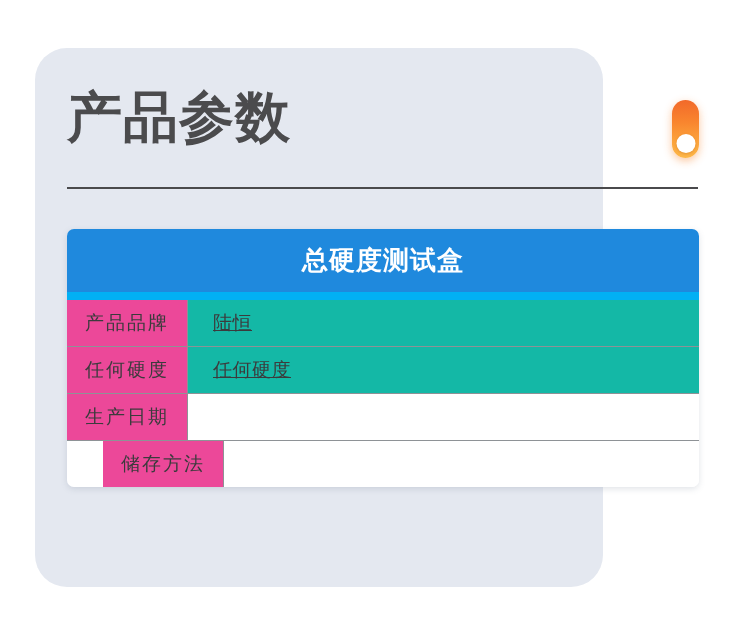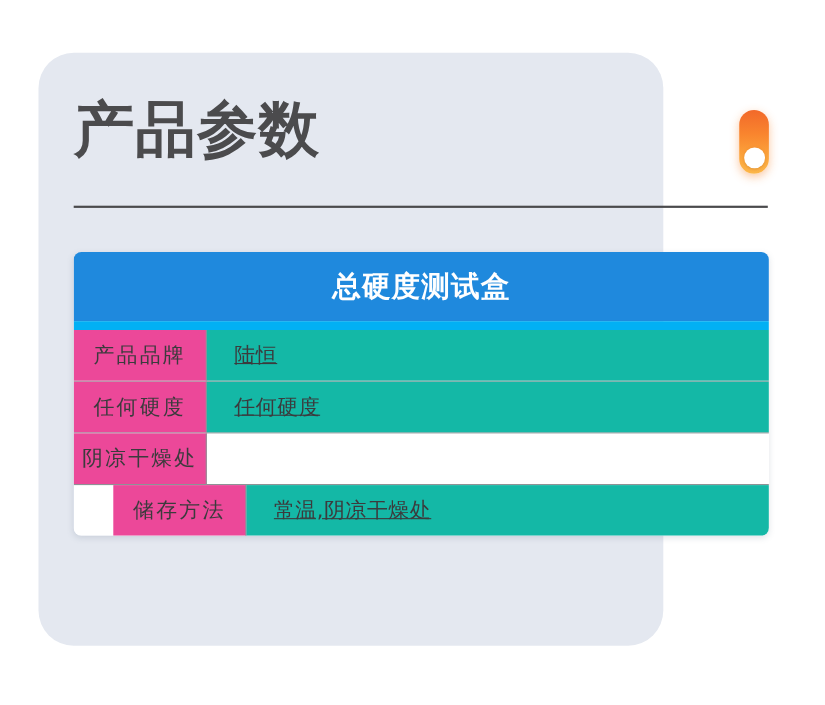--- a/index.html
+++ b/index.html
@@ -185,25 +185,24 @@
           <div class="spec-value">陆恒</div>
         </div>
 
 
         <div class="spec-row">
           <div class="spec-label">任何硬度</div>
           <div class="spec-value">任何硬度</div>
         </div>
 
         <div class="spec-row">
-          <div class="spec-label">阴凉干燥处</div>
+          <div class="spec-label">生产日期</div>
         </div>
 
         <div class="spec-row">
           <div class="spec-label">储存方法</div>
-          <div class="spec-value">常温,阴凉干燥处</div>
         </div>
 
       </div>
     </div>
 
   </div>
 </div>
 
 </body></html>

